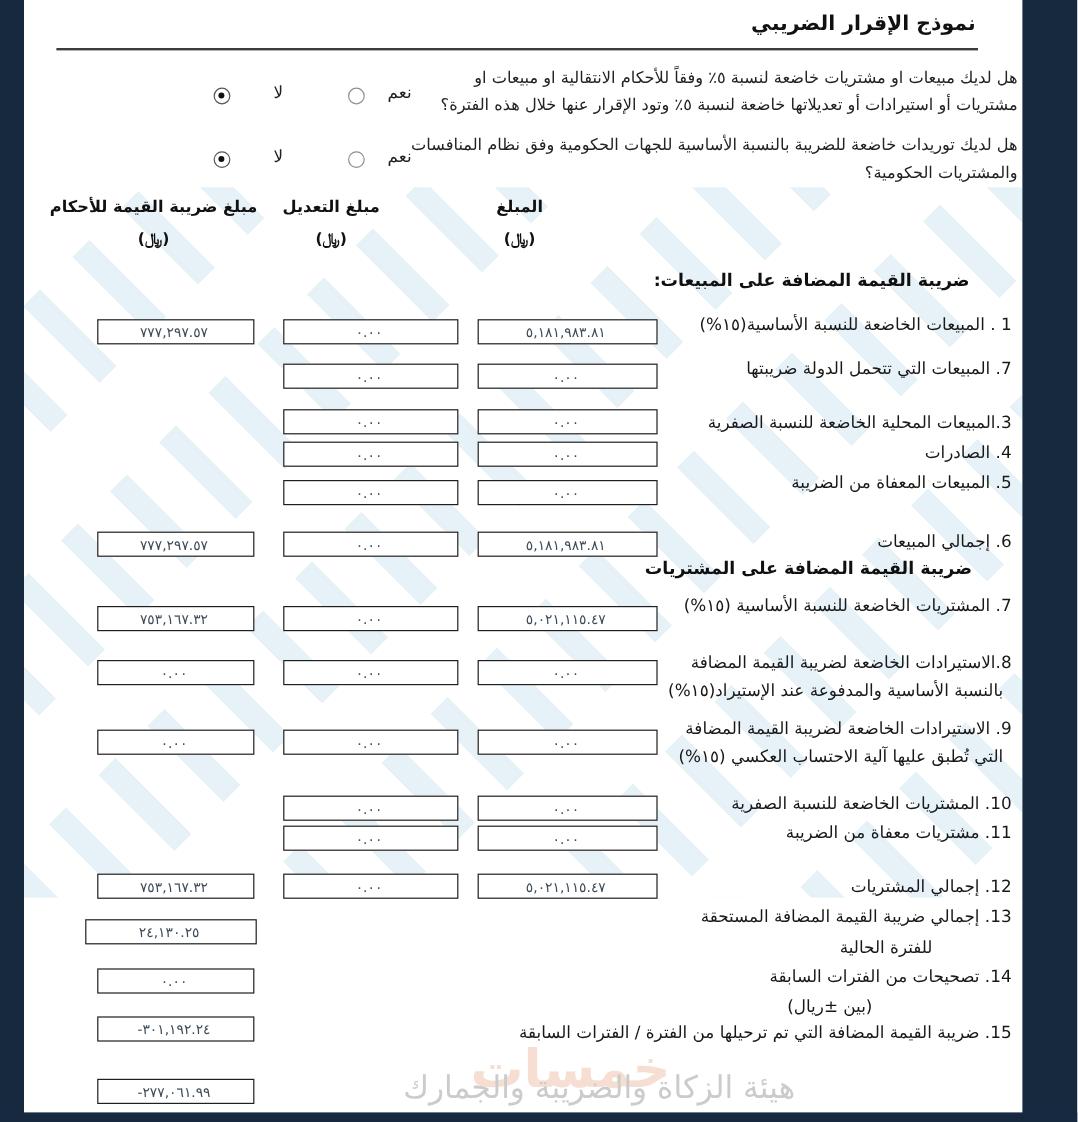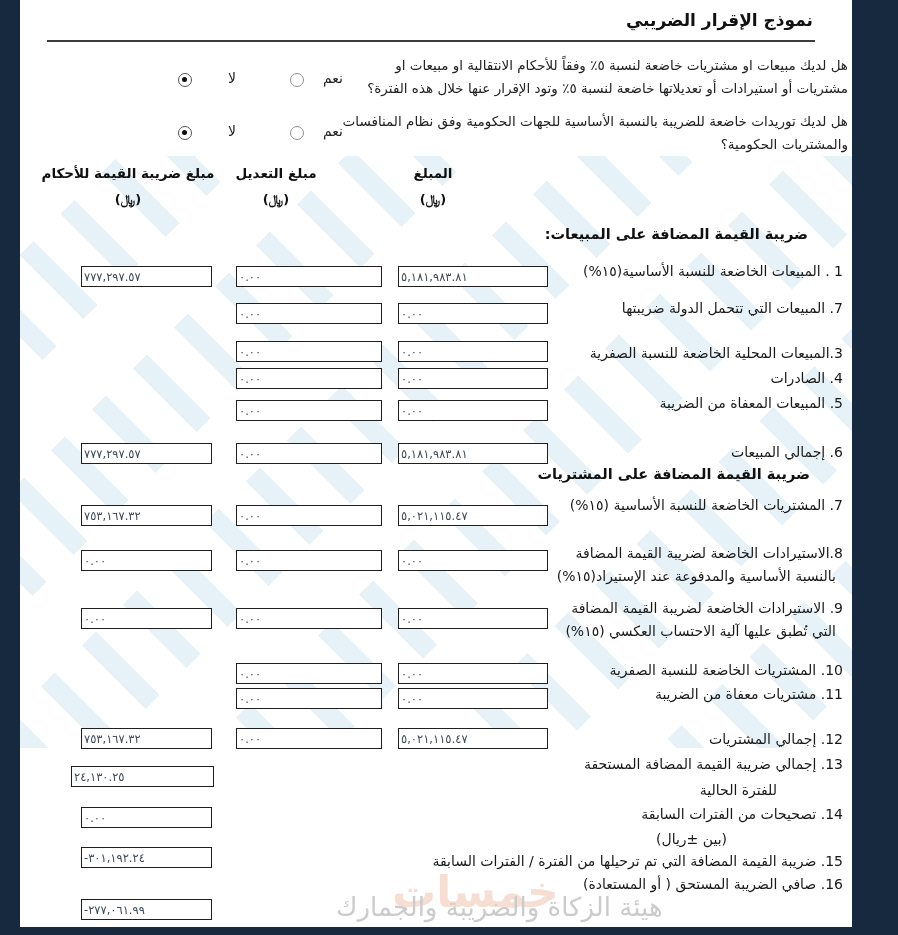--- a/index.html
+++ b/index.html
@@ -21,21 +21,21 @@
   .radio.sel{border-color:#565656;}
   .radio.sel::after{content:"";position:absolute;left:3px;top:3px;width:5px;height:5px;
      background:#101010;border-radius:50%;}
   .colhead{position:absolute;text-align:center;direction:rtl;font-weight:bold;font-size:13.5px;
      color:#111;line-height:18px;}
   .colhead .cur{margin-top:9px;font-size:13px;}
   .sec{position:absolute;direction:rtl;font-weight:bold;font-size:14.5px;color:#101010;white-space:nowrap;}
   .rl{position:absolute;right:55px;direction:rtl;font-size:14px;color:#181818;white-space:nowrap;}
   .rl2{position:absolute;direction:rtl;font-size:14px;color:#181818;white-space:nowrap;}
   .box{position:absolute;height:21px;border:1px solid #1f1f1f;background:#ffffff;direction:ltr;
-     text-align:left;padding:0 5px 0 2px;font-family:"DejaVu Sans",sans-serif;font-size:11.5px;
+     text-align:center;padding:0 5px 0 2px;font-family:"DejaVu Sans",sans-serif;font-size:11.5px;
      color:var(--value_text,#3d4a57);box-sizing:border-box;outline:none;border-radius:0;}
   .wm-brand{position:absolute;direction:rtl;font-size:44px;font-weight:bold;
      color:var(--watermark_brand,#f6dfd2);z-index:1;white-space:nowrap;margin-left:40px;}
   .wm-auth{position:absolute;direction:rtl;font-size:26px;
      color:var(--watermark_gray,#cbcbcb);z-index:2;white-space:nowrap;}
 </style>
 </head>
 <body>
 
 <div class="page">
@@ -140,21 +140,20 @@
   <div class="rl2" style="top:782px;right:121px">للفترة الحالية</div>
   <input class="box" style="left: 71px; top: 766px; width: 143px;" value="٢٤,١٣٠.٢٥">
 
   <div class="rl" style="top:806px">14. تصحيحات من الفترات السابقة</div>
   <div class="rl2" style="top:831px;right:171px">(بين ±ريال)</div>
   <input class="box" style="left: 81px; top: 807px; width: 131px;" value="٠.٠٠">
 
   <div class="rl" style="top:853px">15. ضريبة القيمة المضافة التي تم ترحيلها من الفترة / الفترات السابقة</div>
   <input class="box" style="left: 81px; top: 847px; width: 131px;" value="-٣٠١,١٩٢.٢٤">
 
-  <div class="rl" style="top:876px">16. صافي الضريبة المستحق ( أو المستعادة)</div>
   <input class="box" style="left: 81px; top: 883px; width: 131px; margin-top: 16px;" value="-٢٧٧,٠٦١.٩٩">
 
   <div class="wm-brand" style="left:352px;top:866px">خمسات</div>
   <div class="wm-auth" style="left:336px;top:892px">هيئة الزكاة والضريبة والجمارك</div>
 
   <div class="frame" style="left:0;top:0;width:20px;height:935px"></div>
   <div class="frame" style="left:852px;top:0;width:46px;height:935px"></div>
   <div class="frame" style="left:0;top:927px;width:898px;height:8px"></div>
 
 </div>

